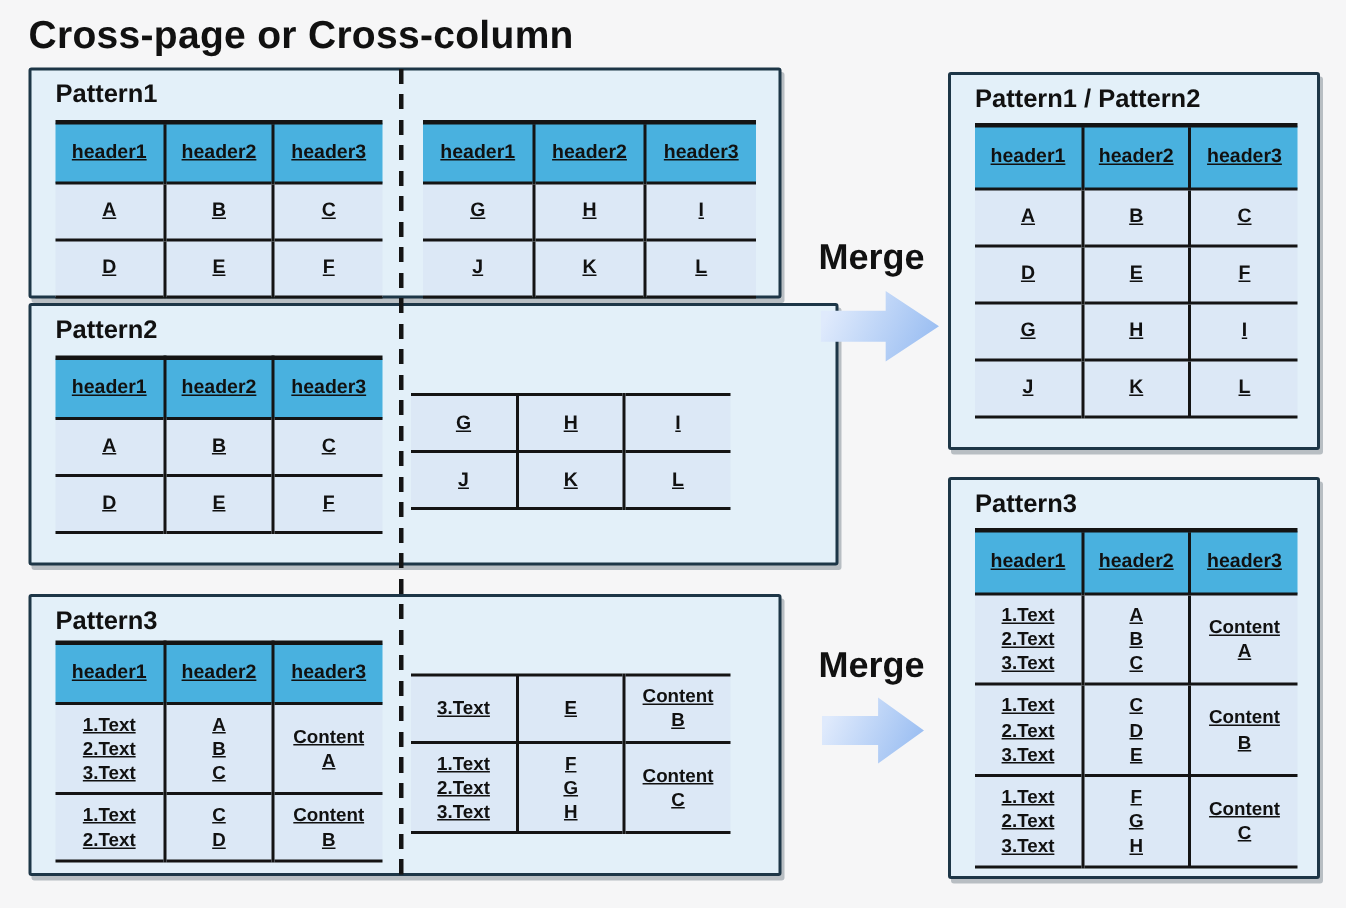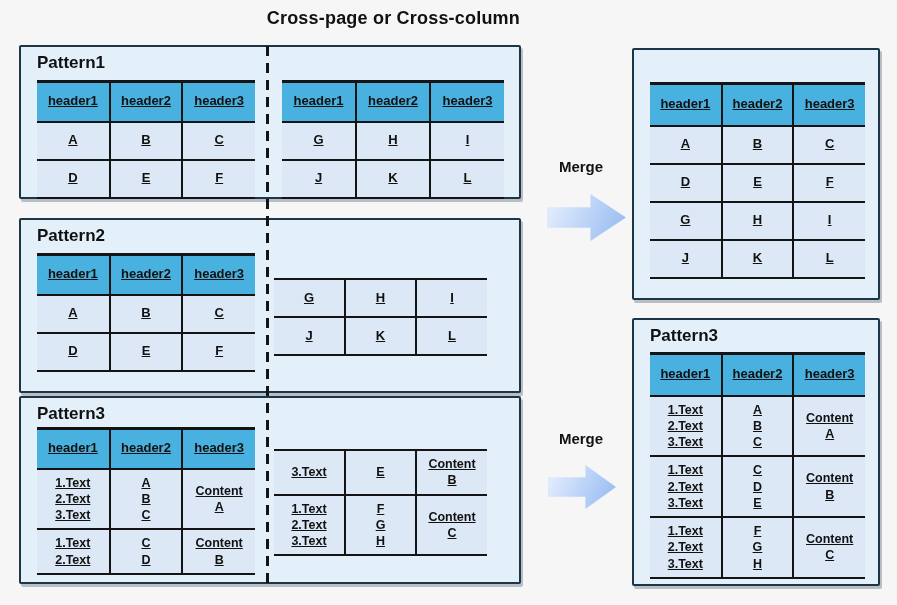--- a/index.html
+++ b/index.html
@@ -6,21 +6,21 @@
   html,body { width:897px; height:605px; }
   body {
     position:relative;
     background: var(--background, #f6f6f7);
     font-family: "Liberation Sans", sans-serif;
     color: var(--text, #111);
     overflow:hidden;
   }
   .title {
     position:absolute; left:19px; top:8px; width:501px;
-    text-align:right; font-size:18px; font-weight:800;
+    text-align:left; font-size:26px; font-weight:800;
     letter-spacing:0.2px; color:var(--text,#111);
   }
   .panel {
     position:absolute;
     background: var(--panel-fill, #e3f0f9);
     border: 2.5px solid var(--panel-border, #1d3647);
     border-radius:2px;
     box-shadow: 2px 3px 0 rgba(25,45,60,0.28);
   }
   .pat-label {
@@ -50,21 +50,21 @@
   .multiline td { font-size:12.5px; padding:5px 2px; }
   .m3 td { height:58px; }
   .dashed-line {
     position:absolute; left:266px; top:46px; width:3px; height:537px; z-index:5;
     background: repeating-linear-gradient(to bottom,
       var(--table-line,#141414) 0px, var(--table-line,#141414) 10px,
       transparent 10px, transparent 17px);
   }
   .merge-label {
     position:absolute; width:90px; text-align:center;
-    font-size:15px; font-weight:800; color:var(--text,#111);
+    font-size:24px; font-weight:800; color:var(--text,#111);
   }
   .merge-arrow {
     position:absolute;
     background: linear-gradient(115deg, var(--arrow-light,#dfeafc) 12%, var(--arrow-deep,#9cbff2) 88%);
     clip-path: polygon(0% 29%, 55% 29%, 55% 2%, 100% 50%, 55% 98%, 55% 71%, 0% 71%);
   }
 </style>
 </head>
 <body>
 
@@ -109,21 +109,21 @@
       </tr>
       <tr>
         <td>J</td>
         <td>K</td>
         <td>L</td>
       </tr>
     </tbody>
   </table>
 </div>
 
-<div class="panel" style="left:19px; top:218px; width:502px; height:175px;">
+<div class="panel" style="left:19px; top:202px; width:540px; height:175px;">
   <div class="pat-label">Pattern2</div>
   <table class="tbl rows40" style="left:16px; top:33px; width:218px;">
     <thead>
       <tr>
         <th>header1</th>
         <th>header2</th>
         <th>header3</th>
       </tr>
     </thead>
     <tbody>
@@ -210,20 +210,21 @@
 
 <div class="dashed-line"></div>
 
 <div class="merge-label" style="left:536px; top:158px;">Merge</div>
 <div class="merge-arrow" style="left:547px; top:193px; width:79px; height:49px;"></div>
 
 <div class="merge-label" style="left:536px; top:430px;">Merge</div>
 <div class="merge-arrow" style="left:548px; top:464px; width:68px; height:46px;"></div>
 
 <div class="panel" style="left:632px; top:48px; width:248px; height:252px;">
+  <div class="pat-label">Pattern1 / Pattern2</div>
   <table class="tbl rows40 hdr42" style="left:16px; top:32px; width:215px;">
     <thead>
       <tr>
         <th>header1</th>
         <th>header2</th>
         <th>header3</th>
       </tr>
     </thead>
     <tbody>
       <tr>

